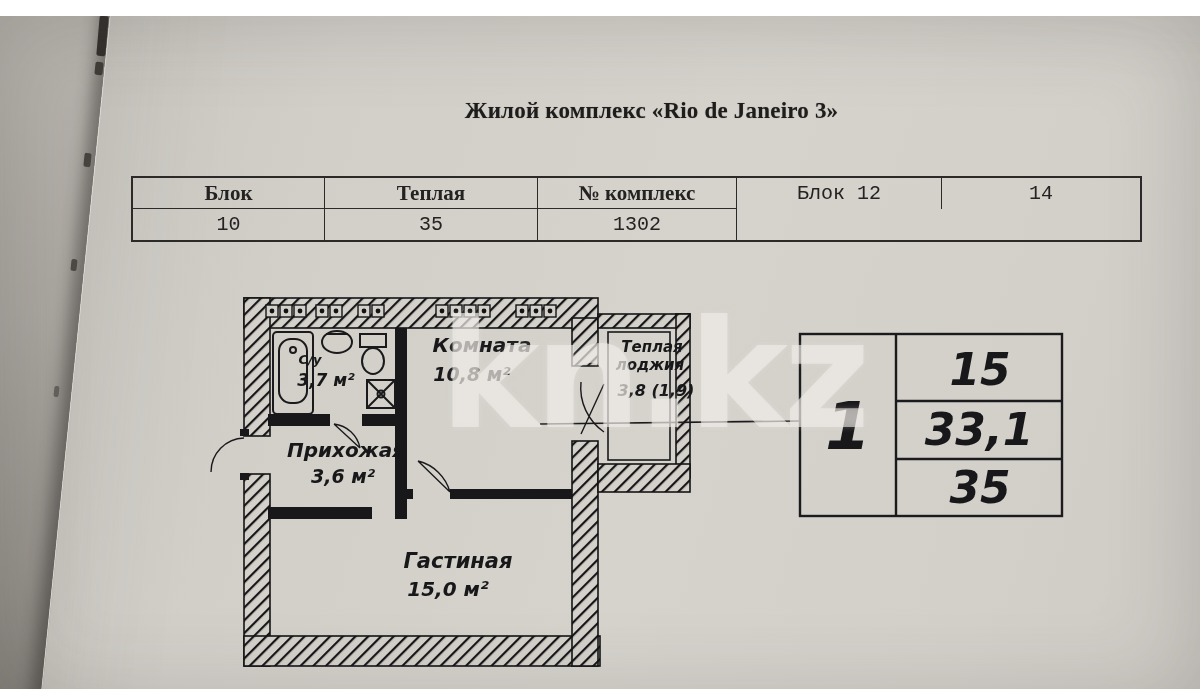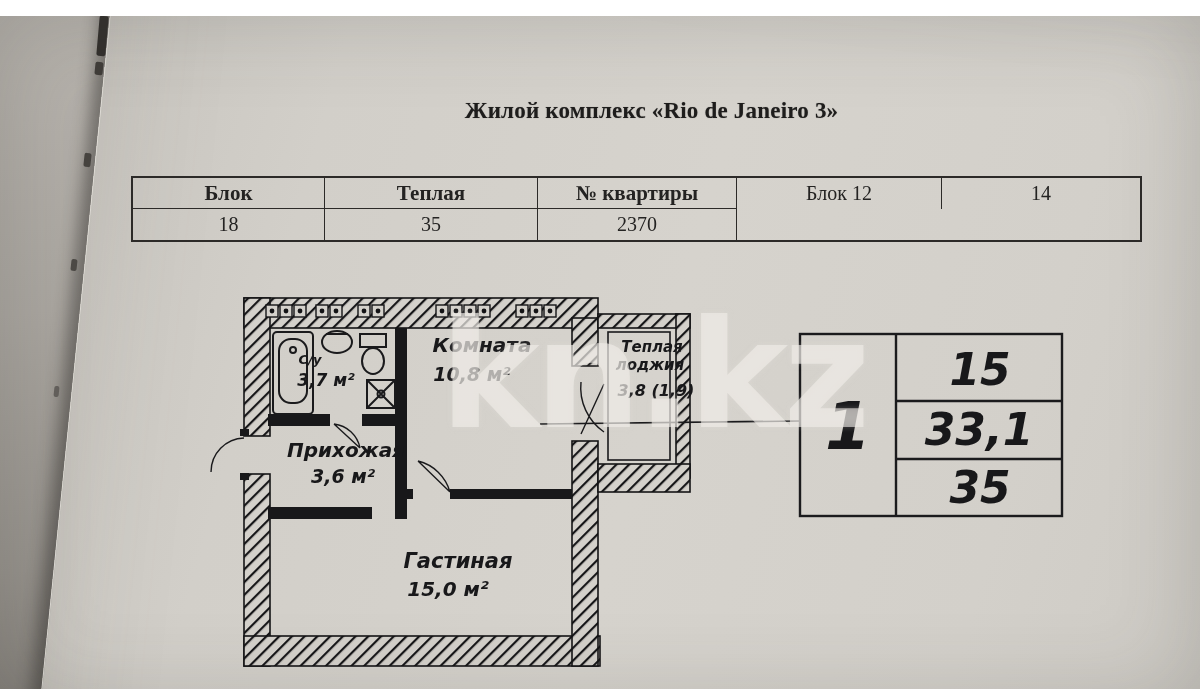--- a/index.html
+++ b/index.html
@@ -33,21 +33,21 @@
     display:grid; grid-template-columns:192px 213px 199px 205px 198px;
     border:2px solid #2c2a28; color:#242322;
   }
   .info-table .cell{
     border-right:1.5px solid #2c2a28; border-bottom:1.5px solid #2c2a28;
     display:flex; align-items:center; justify-content:center;
     height:30px; font-size:21px;
   }
   .info-table .cell:nth-child(5n){border-right:none;}
   .info-table .cell.hdr{font-weight:bold;}
-  .info-table .cell.val{border-bottom:none; height:31px; font-size:20px; font-weight:normal;}
+  .info-table .cell.val{border-bottom:none; height:31px; font-size:20px; font-weight:normal;font-family:Liberation Mono, monospace;}
   .plan{position:absolute; z-index:3; left:210px; top:268px; width:870px; height:410px;}
   .plan text{fill:#18181a;}
   .lbl{font-family:"DejaVu Sans",sans-serif; font-style:italic; font-weight:600;}
   .stampnum{font-family:"DejaVu Sans",sans-serif; font-style:italic; font-weight:600; fill:#141416;}
   .watermark{
     position:absolute; z-index:5; left:440px; top:272px;
     font-family:"DejaVu Sans",sans-serif; font-size:150px; font-weight:700;
     letter-spacing:-5px; color:rgba(240,238,233,.62); pointer-events:none;
     text-shadow:0 0 6px rgba(235,233,228,.25);
   }
@@ -63,26 +63,26 @@
   <div class="edge-mark m2"></div>
   <div class="edge-mark m3"></div>
   <div class="edge-mark m4"></div>
   <div class="edge-mark m5"></div>
 
   <div class="title">Жилой комплекс «Rio de Janeiro 3»</div>
 
   <div class="info-table">
     <div class="cell hdr">Блок</div>
     <div class="cell hdr">Теплая</div>
-    <div class="cell hdr">№ квартиры</div>
+    <div class="cell hdr">№ комплекс</div>
     <div class="cell val">Блок 12</div>
     <div class="cell val">14</div>
-    <div class="cell val">18</div>
+    <div class="cell val">10</div>
     <div class="cell val">35</div>
-    <div class="cell val">2370</div>
+    <div class="cell val">1302</div>
   </div>
 
   <svg class="plan" viewBox="0 0 870 410" xmlns="http://www.w3.org/2000/svg">
     <defs>
       <pattern id="hatch" patternUnits="userSpaceOnUse" width="9" height="9" patternTransform="rotate(45)">
         <rect width="9" height="9" fill="#d4d1cb"></rect>
         <path d="M0 0 L0 9" stroke="#161618" stroke-width="4.4"></path>
       </pattern>
     </defs>
 

